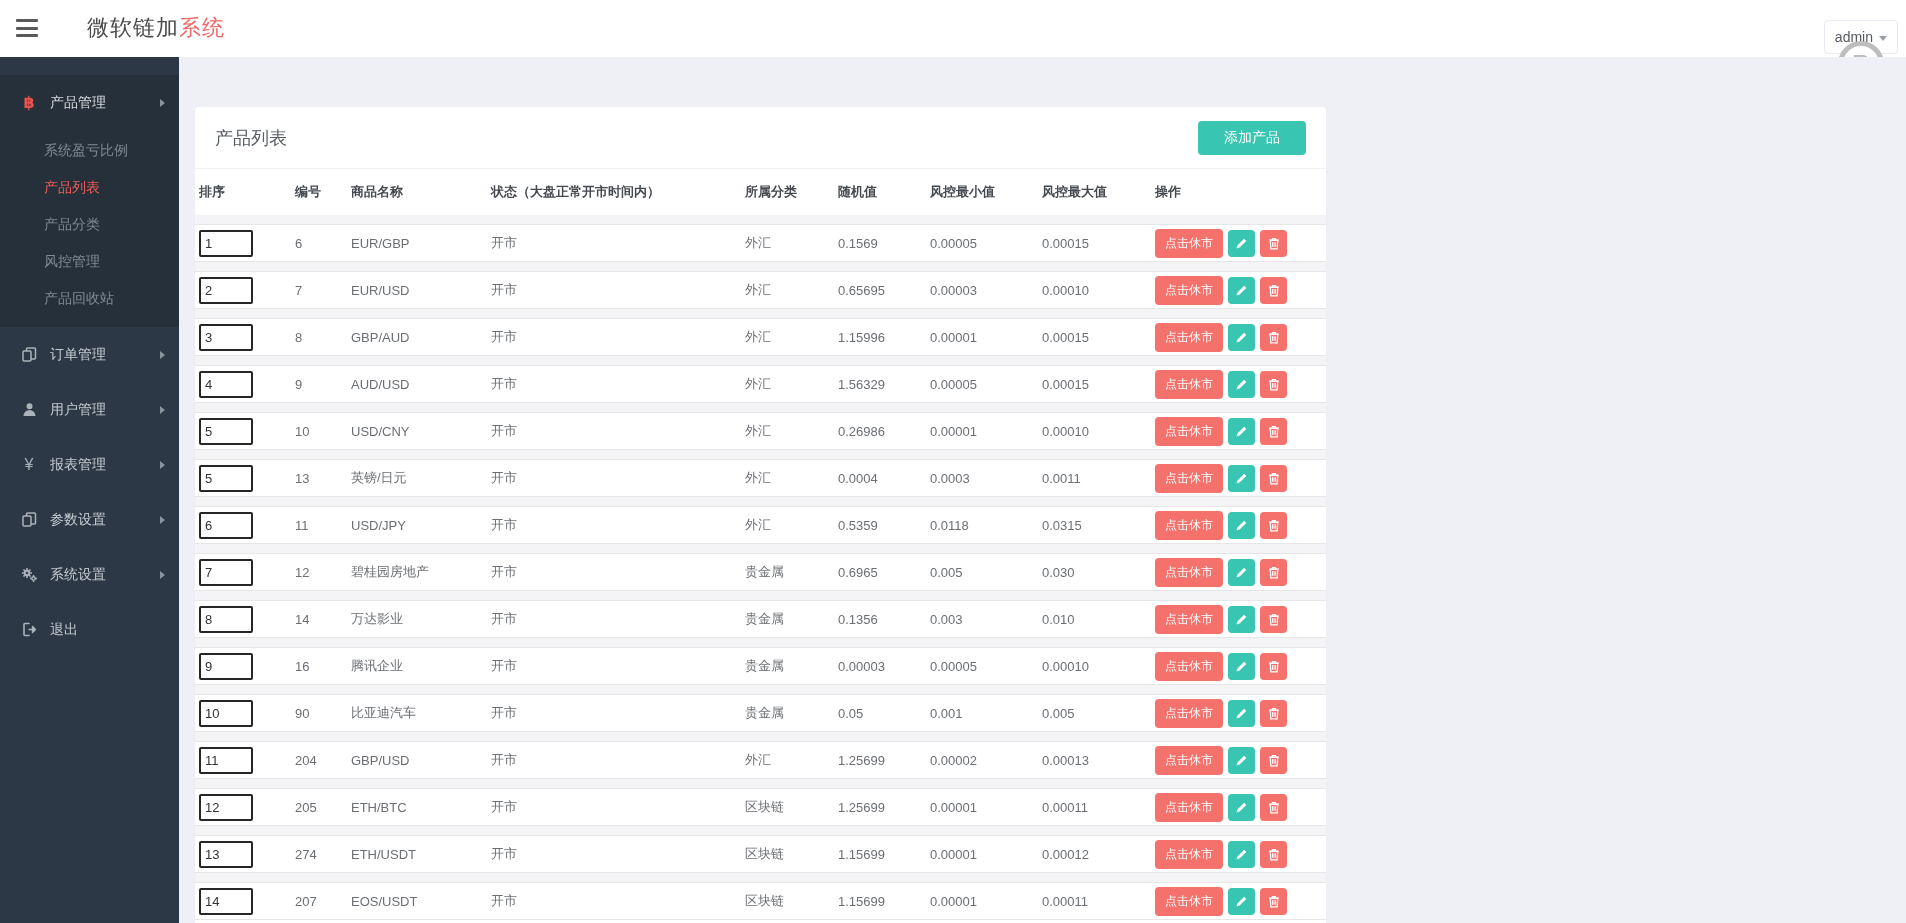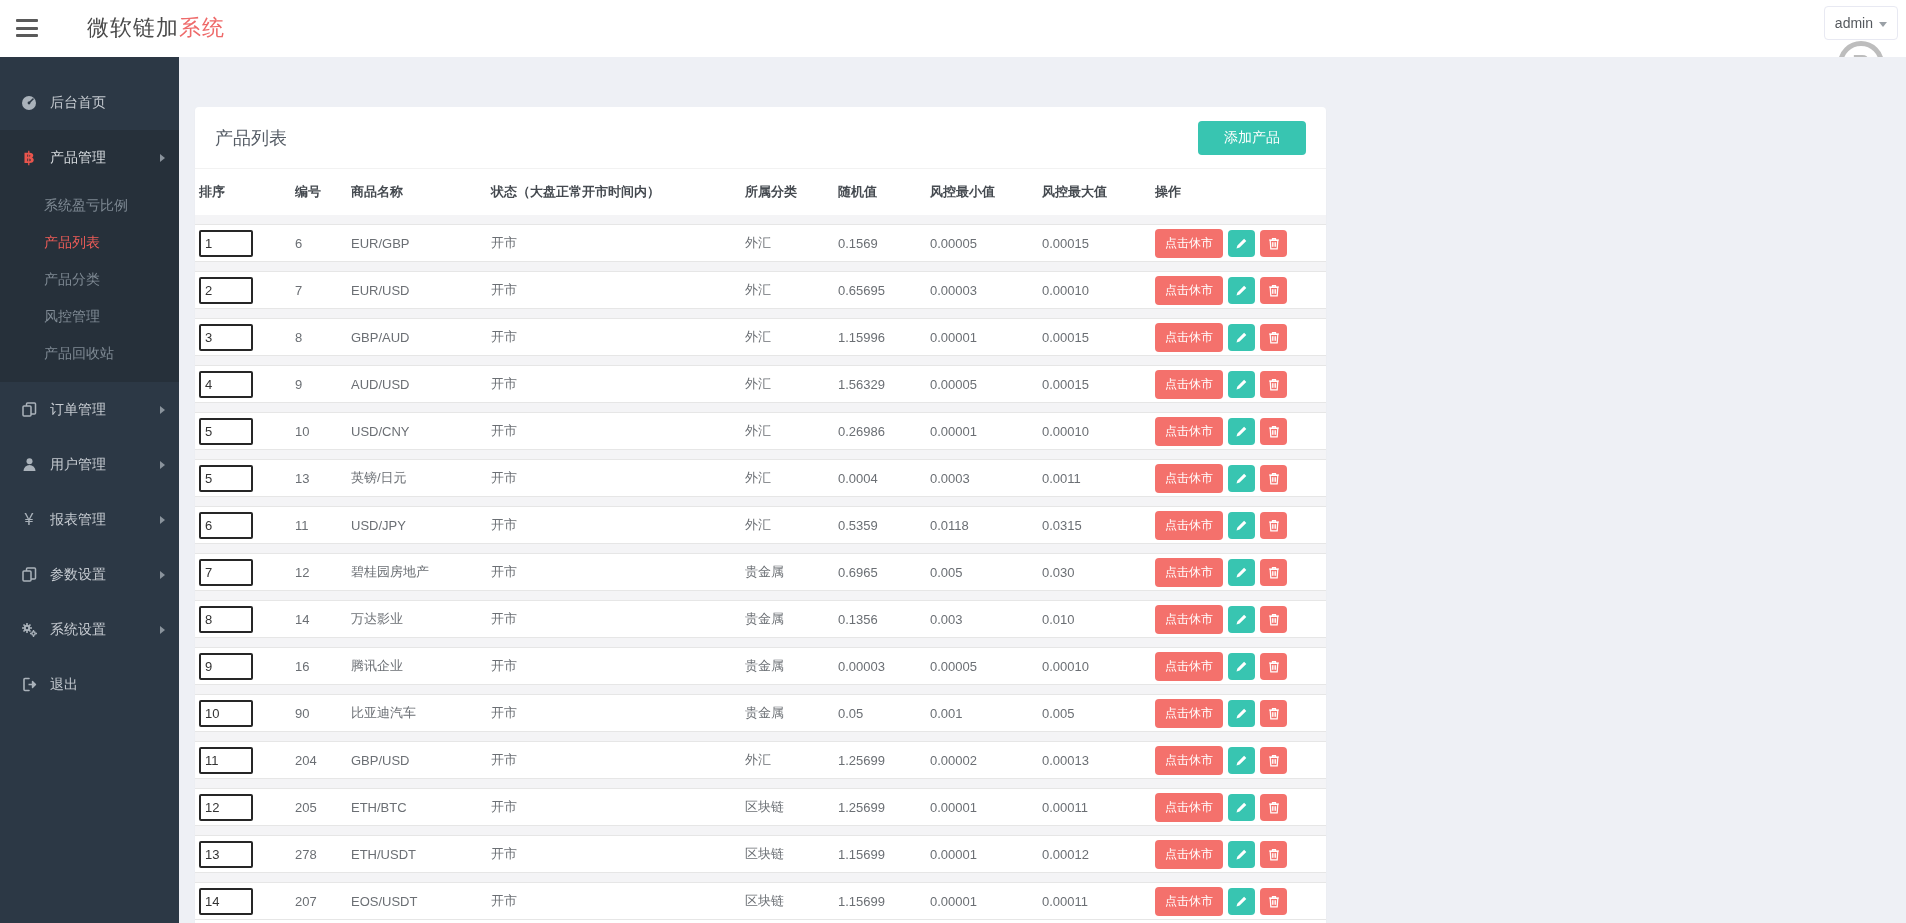--- a/index.html
+++ b/index.html
@@ -7,21 +7,21 @@
     font-family:"Liberation Sans","DejaVu Sans",sans-serif; background:#eef0f5; }
 
   
   .topbar { position:fixed; top:0; left:0; width:1906px; height:57px;
     background:#ffffff; z-index:30; overflow:hidden; }
   .hamburger { position:absolute; left:16px; top:17px; width:24px; height:22px;
     cursor:pointer; display:flex; flex-direction:column; justify-content:space-between; padding:2px 0; }
   .hamburger span { display:block; height:3px; width:22px; background:#5a5a5a; border-radius:1px; }
   .brand { position:absolute; left:48px; top:13px; font-size:22px; letter-spacing:1px; color:#4a4a4a;margin-left:39px; }
   .brand .accent { color:#ee6a6a; }
-  .userbox { position:absolute; right:8px; top:6px; min-width:62px; height:34px;
+  .userbox { position:absolute; right:8px; top:20px; min-width:62px; height:34px;
     background:#fff; border:1px solid #e8e9f2; border-radius:4px;
     display:flex; align-items:center; justify-content:center; gap:6px;
     font-size:14px; color:#55595e; cursor:pointer; padding:0 10px; }
   .caret-down { width:0; height:0; border-left:4px solid transparent; border-right:4px solid transparent;
     border-top:5px solid #9aa0a6; margin-top:2px; }
   .avatar { position:absolute; right:22px; top:41px; width:46px; height:46px; border-radius:50%;
     border:5px solid #bdbdbd; color:#bdbdbd; font-weight:bold; font-size:24px;
     display:flex; align-items:center; justify-content:center; background:#fff; }
 
   
@@ -85,30 +85,20 @@
   <div class="userbox">
     <span>admin</span>
     <span class="caret-down"></span>
   </div>
   <div class="avatar">
     <span>R</span>
   </div>
 </header>
 
 <nav class="sidebar" id="sidebar">
-    <div class="side-item">
-      <span class="side-icon">
-        <svg width="16" height="16" viewBox="0 0 16 16">
-          <circle cx="8" cy="8" r="7" fill="currentColor"></circle>
-          <path d="M8 8 L12 4" stroke="#2c3845" stroke-width="1.6" stroke-linecap="round"></path>
-          <circle cx="8" cy="8" r="1.4" fill="#2c3845"></circle>
-        </svg>
-      </span>
-      <span class="side-label">后台首页</span>
-    </div>
     <div class="side-group">
       <div class="side-item">
         <span class="side-icon icon-red">
           <span style="font-size:16px;">฿</span>
         </span>
         <span class="side-label">产品管理</span>
         <span class="chev"></span>
       </div>
       <div class="side-sub">
         <div class="sub-item">系统盈亏比例</div>
@@ -576,21 +566,21 @@
                   <path d="M1 3h10M4.5 3V1.7h3V3" fill="none" stroke="#fff" stroke-width="1.2"></path>
                   <path d="M2.2 3.4h7.6l-.6 8.4H2.8z" fill="none" stroke="#fff" stroke-width="1.2"></path>
                   <path d="M4.4 5.2v4.6M6 5.2v4.6M7.6 5.2v4.6" stroke="#fff" stroke-width="1"></path>
                 </svg>
               </span>
             </button>
           </div>
         </div>
         <div class="grid trow">
           <div><input class="sort-input" type="text" value="13" style=""></div>
-          <div>278</div>
+          <div>274</div>
           <div>ETH/USDT</div>
           <div>开市</div>
           <div>区块链</div>
           <div>1.15699</div>
           <div>0.00001</div>
           <div>0.00012</div>
           <div class="actions">
             <button class="btn-close-market">点击休市</button>
             <button class="btn-ico btn-edit">
               <span>

